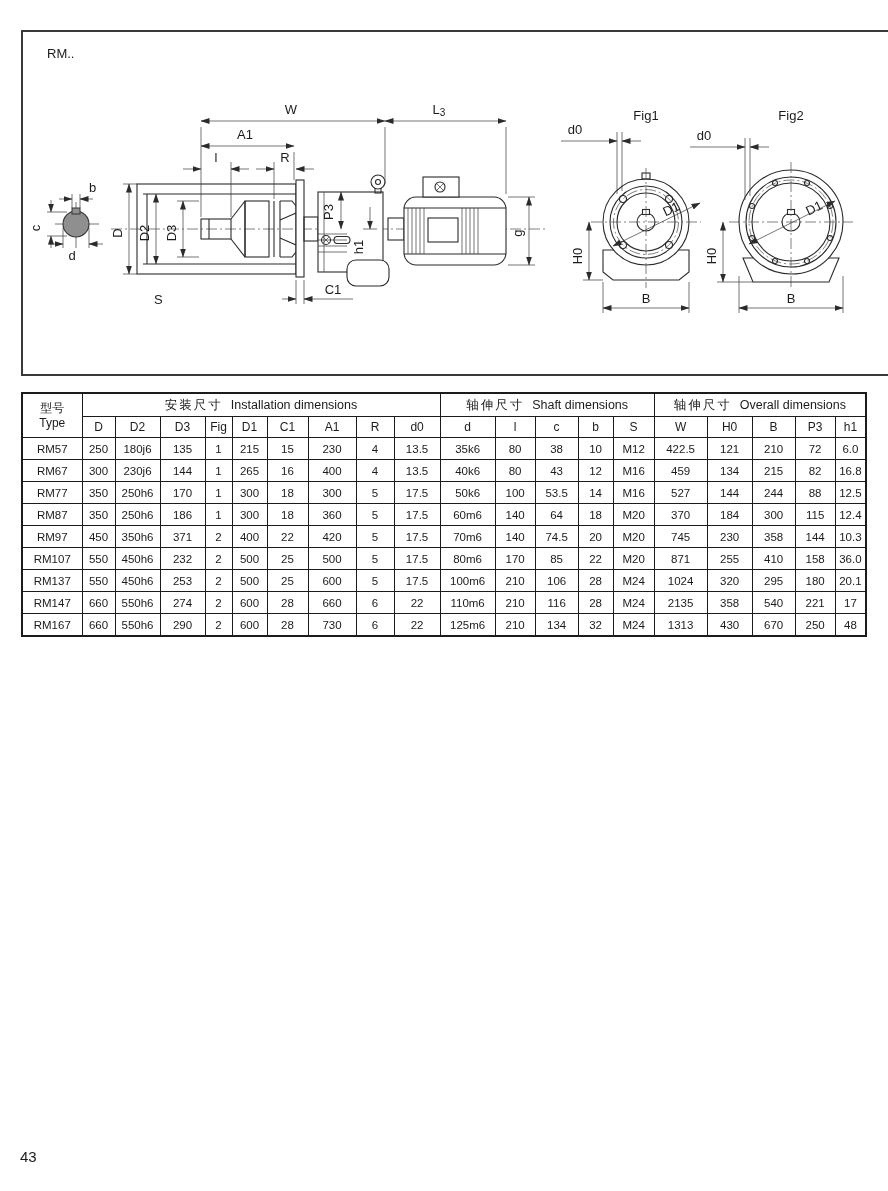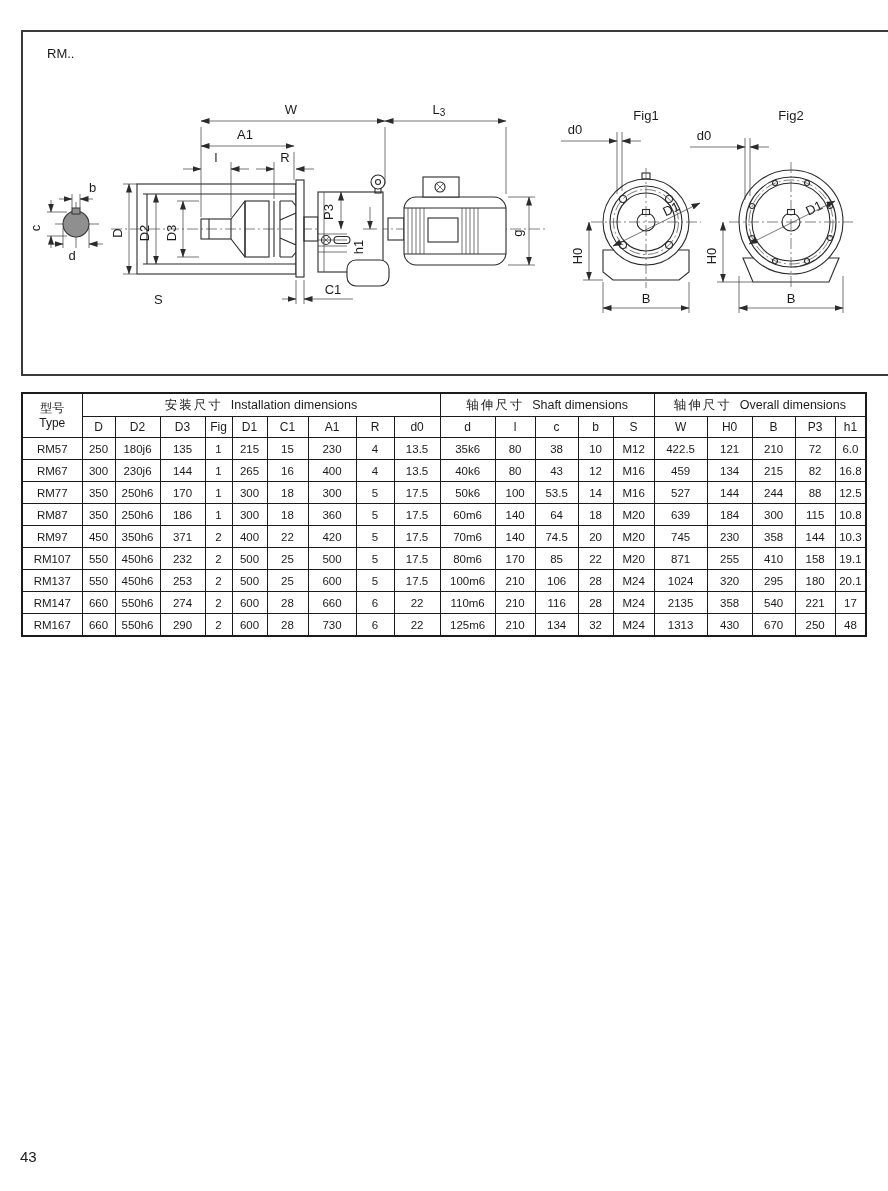--- a/index.html
+++ b/index.html
@@ -393,25 +393,25 @@
           <td>300</td>
           <td>18</td>
           <td>360</td>
           <td>5</td>
           <td>17.5</td>
           <td>60m6</td>
           <td>140</td>
           <td>64</td>
           <td>18</td>
           <td>M20</td>
-          <td>639</td>
+          <td>370</td>
           <td>184</td>
           <td>300</td>
           <td>115</td>
-          <td>10.8</td>
+          <td>12.4</td>
         </tr>
         <tr>
           <td>RM97</td>
           <td>450</td>
           <td>350h6</td>
           <td>371</td>
           <td>2</td>
           <td>400</td>
           <td>22</td>
           <td>420</td>
@@ -441,21 +441,21 @@
           <td>17.5</td>
           <td>80m6</td>
           <td>170</td>
           <td>85</td>
           <td>22</td>
           <td>M20</td>
           <td>871</td>
           <td>255</td>
           <td>410</td>
           <td>158</td>
-          <td>19.1</td>
+          <td>36.0</td>
         </tr>
         <tr>
           <td>RM137</td>
           <td>550</td>
           <td>450h6</td>
           <td>253</td>
           <td>2</td>
           <td>500</td>
           <td>25</td>
           <td>600</td>

